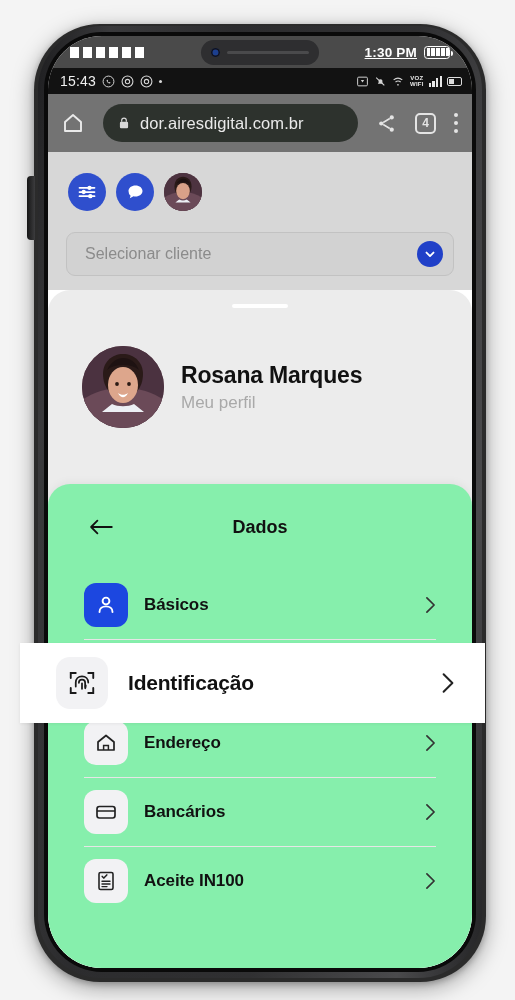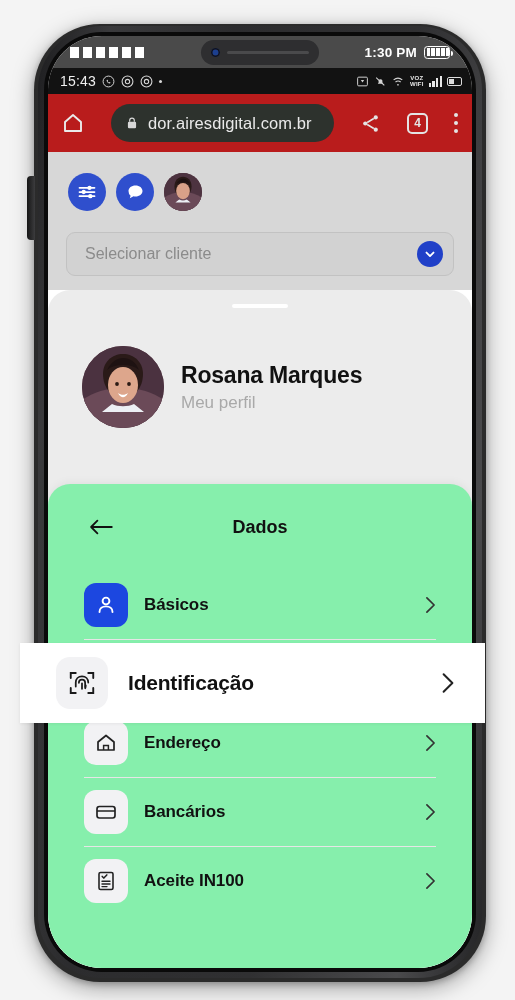--- a/index.html
+++ b/index.html
@@ -46,21 +46,21 @@
 
   
   .ios-status {
     position: relative; height: 32px; background: #4a4a4a;
     display: flex; align-items: center; justify-content: space-between;
     padding: 0 22px; color: #fff;
   }
   .ios-left { display: flex; gap: 4px; align-items: center; }
   .ios-left i { display: block; width: 9px; height: 11px; background: #fff; }
   .ios-right { display: flex; align-items: center; gap: 7px; }
-  .ios-time { font-size: 13.5px; font-weight: bold; letter-spacing: .2px; }
+  .ios-time { font-size: 13.5px; font-weight: bold; letter-spacing: .2px; text-decoration: underline; }
   .batt { position: relative; width: 26px; height: 13px; border: 1.6px solid #fff; border-radius: 3.5px; display:flex; align-items:center; }
   .batt::after { content:""; position:absolute; right:-4px; top:4px; width:2px; height:5px; background:#fff; border-radius:0 2px 2px 0; }
   .batt-fill { display:flex; gap:1.5px; margin-left:1.5px; }
   .batt-fill b { display:block; width:3.4px; height:8px; background:#fff; }
 
   .island {
     position: absolute; left: 50%; top: 4px; transform: translateX(-50%);
     width: 118px; height: 25px; border-radius: 14px; background: #2e2e30;
     display: flex; align-items: center; padding: 0 10px; gap: 7px;
   }
@@ -81,22 +81,22 @@
   .and-right .gi { width: 13px; height: 13px; opacity: .95; }
   .voz { font-size: 6px; line-height: 6px; text-align: center; font-weight: bold; letter-spacing: .2px; }
   .sigbars { display: flex; align-items: flex-end; gap: 1.3px; height: 12px; }
   .sigbars b { width: 2.4px; background: #e8e8e8; display:block; }
   .sb1{height:4px}.sb2{height:6.5px}.sb3{height:9px}.sb4{height:11.5px}
   .abatt { width: 15px; height: 9px; border: 1.4px solid #dcdcdc; border-radius: 2px; position: relative; }
   .abatt::before { content:""; position:absolute; left:1px; top:1px; bottom:1px; width: 5px; background:#dcdcdc; }
 
   
   .chrome-bar {
-    height: 58px; background: #b91c1c;
-    display: flex; align-items: center; gap: 26px; padding: 0 14px 0 13px;
+    height: 58px; background: #737373;
+    display: flex; align-items: center; gap: 18px; padding: 0 14px 0 13px;
   }
   .home-ic { width: 24px; height: 24px; flex: none; }
   .omnibox {
     flex: 1; height: 38px; border-radius: 19px; background: #2d322d;
     display: flex; align-items: center; gap: 9px; padding: 0 14px; overflow: hidden;
   }
   .lock-ic { width: 14px; height: 16px; flex: none; }
   .omnibox .url {
     color: #e9e9e9; font-size: 16.5px; white-space: nowrap; letter-spacing: .1px;
   }

